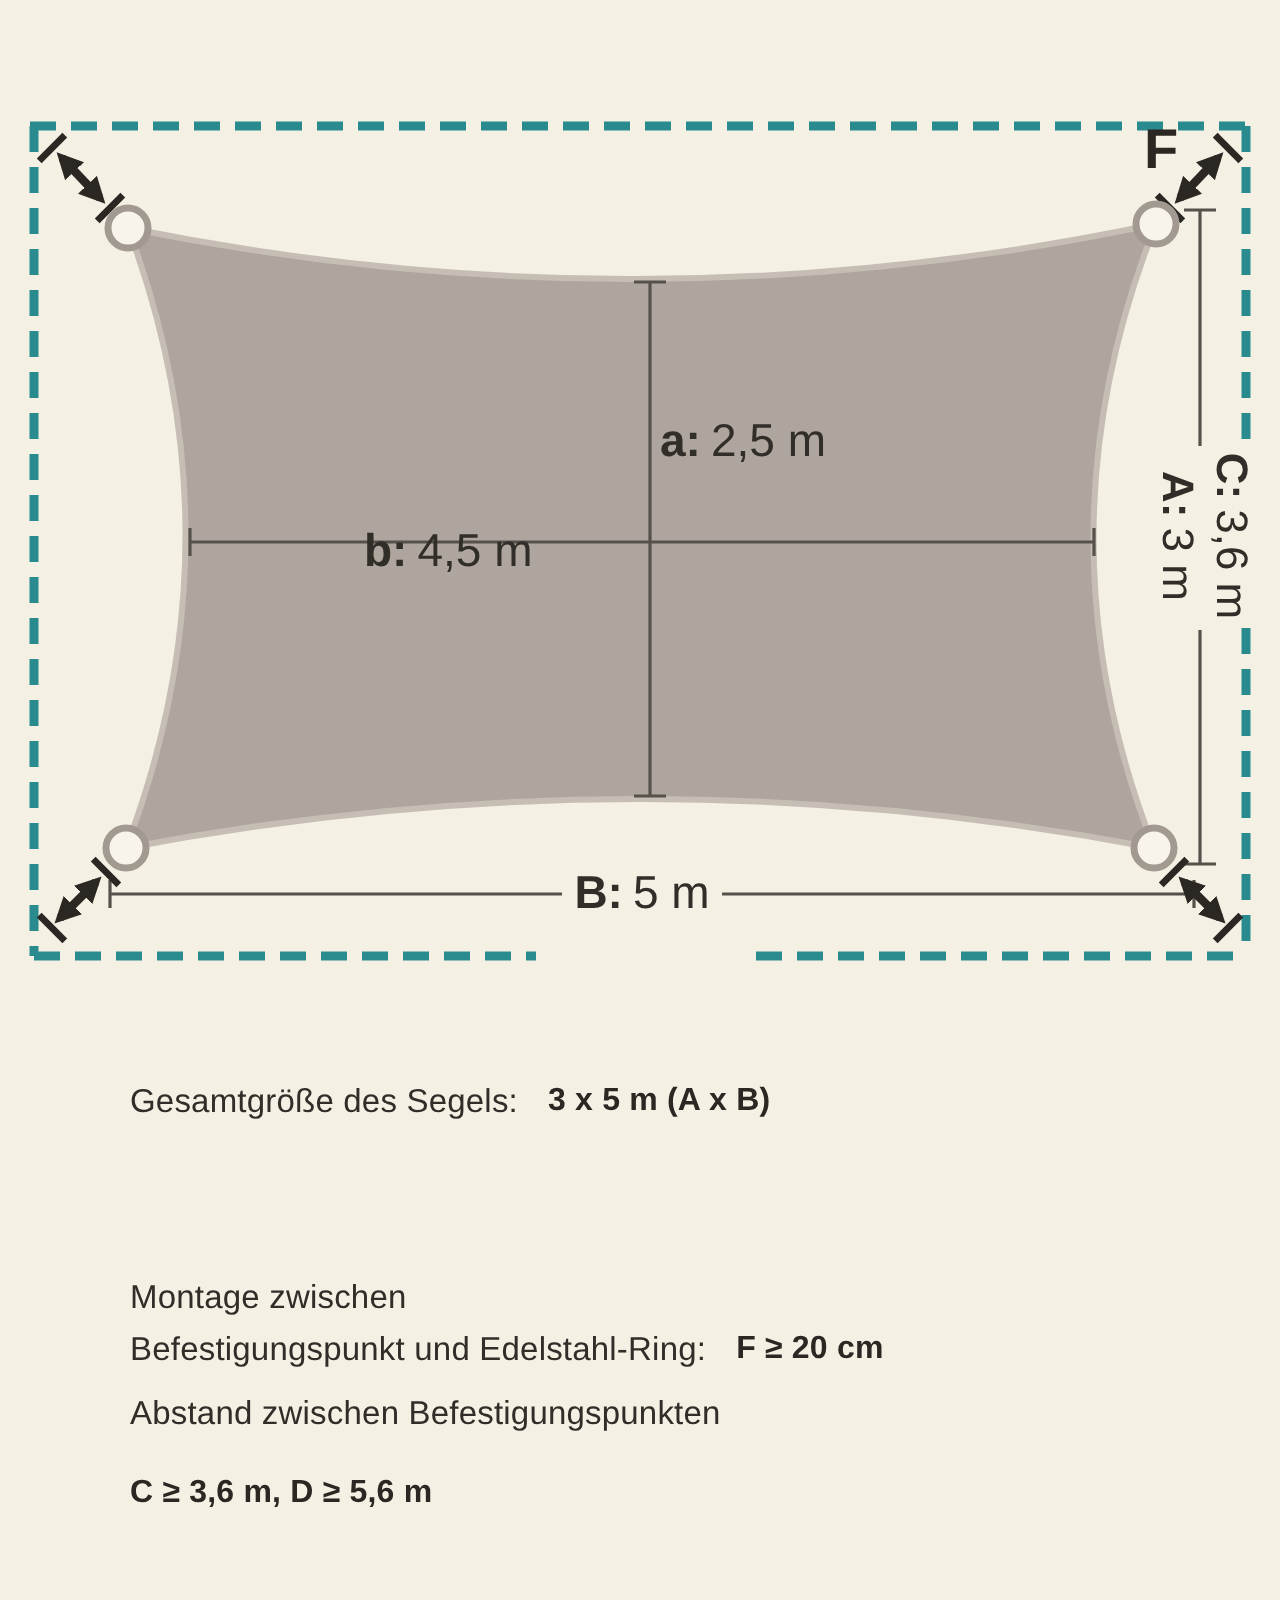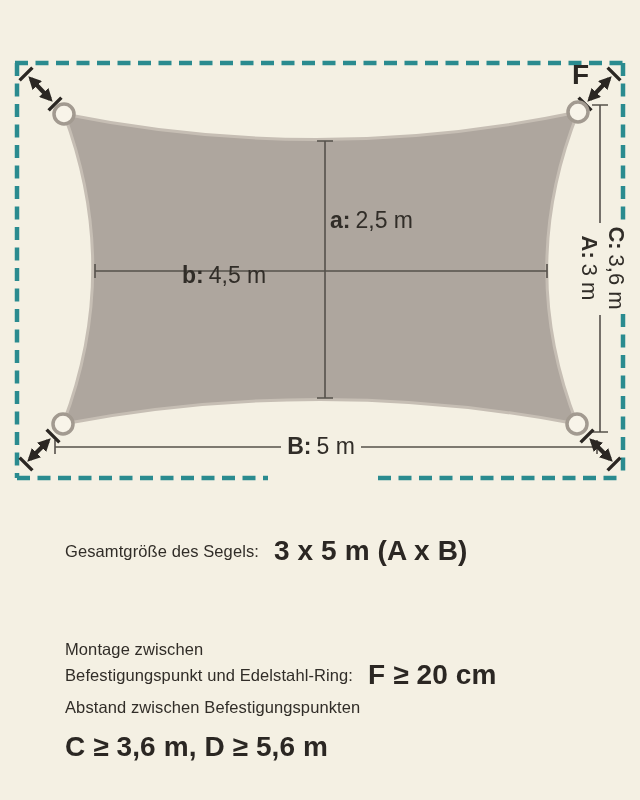--- a/index.html
+++ b/index.html
@@ -20,21 +20,21 @@
   .f-label{
     position:absolute;font-size:28px;font-weight:700;
     color:#2b2723;line-height:1;
   }
   .specs{position:absolute;left:65px;top:538px;width:545px;height:230px;}
   .spec-line{
     position:absolute;left:0;height:26px;white-space:nowrap;
     display:flex;align-items:center;gap:15px;
   }
   .spec-label{font-size:16.5px;color:#312d28;letter-spacing:.1px;}
-  .spec-value{font-size:28px;font-weight:700;color:#2b2723;letter-spacing:.1px;}
+  .spec-value{font-size:16px;font-weight:700;color:#2b2723;letter-spacing:.1px;}
 </style>
 </head>
 <body>
 
 <div class="stage">
 
   <svg class="overlay" width="640" height="800" viewBox="0 0 640 800">
     <defs>
       <marker id="ah" viewBox="0 0 10 10" refX="7" refY="5" markerWidth="3.1" markerHeight="3.1" orient="auto-start-reverse">
         <path d="M0,0 L10,5 L0,10 z" fill="#2b2723"></path>

